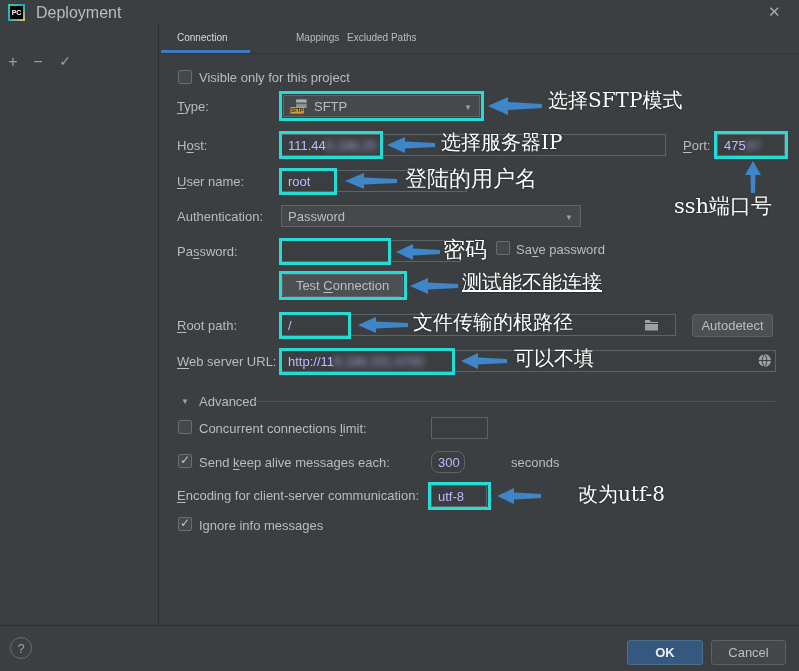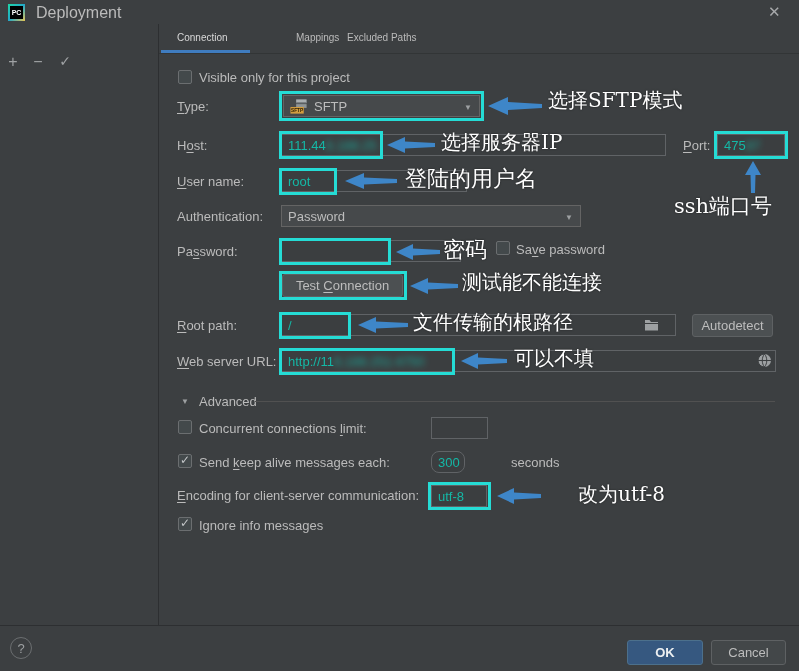--- a/index.html
+++ b/index.html
@@ -39,21 +39,21 @@
   .tabbar-border { position:absolute; left:159px; top:53px; width:640px; height:1px; background:#323536; }
   .tab { position:absolute; top:32px; font-size:10px; color:#bbbbbb; cursor:pointer; }
   .tab.active { color:#d8d8d8; }
   .tab-underline { position:absolute; left:161px; top:50px; width:89px; height:3px; background:#3f7cbf; }
 
   
   .lbl { position:absolute; font-size:13px; color:#bbbbbb; white-space:nowrap; }
   .u { text-decoration:underline; text-underline-offset:2px; }
 
   .field { position:absolute; height:22px; background:#3b3e40; border:1px solid #606366;
-    color:#14b8a6; font-size:13px; display:flex; align-items:center; padding:0 6px; white-space:nowrap; }
+    color:#c4b5fd; font-size:13px; display:flex; align-items:center; padding:0 6px; white-space:nowrap; }
   .combo { position:absolute; height:22px; background:#46494b; border:1px solid #646464;
     color:#bdbdbd; font-size:13px; display:flex; align-items:center; padding:0 6px; cursor:pointer; }
   .combo .chev { position:absolute; right:7px; top:7px; font-size:8px; color:#9da0a2; }
   .redact { filter:blur(3px); opacity:.85; }
 
   .hl { position:absolute; border:3px solid #25dcd5; z-index:4; pointer-events:none; }
 
   .btn { position:absolute; height:23px; background:#4c5052; border:1px solid #5e6163;
     border-radius:3px; color:#bdbdbd; font-size:13px; display:flex; align-items:center;
     justify-content:center; cursor:pointer; white-space:nowrap; }
@@ -178,21 +178,21 @@
   <div class="cb" style="left:496px; top:241px;"></div>
   <div class="lbl" style="left:516px; top:242px;"><span>Sa</span><span class="u">v</span><span>e password</span></div>
 
   <div class="btn" style="left:282px; top:274px; width:121px;">
       <span><span>Test </span><span class="u">C</span><span>onnection</span></span>
     </div>
   <div class="hl" style="left:279px; top:271px; width:128px; height:29px;"></div>
   <svg class="arrow" style="left:410px; top:277px;" width="48" height="18" viewBox="0 0 48 18">
       <polygon points="0,9 18,1 18,5.5 48,7 48,11 18,12.5 18,17" fill="#3e86c8"></polygon>
     </svg>
-  <div class="ann" style="left:462px; top:269px;">测试能不能连接</div>
+  <div class="ann" style="left:462px; top:269px;text-decoration:underline;">测试能不能连接</div>
 
   <div class="lbl" style="left:177px; top:318px;"><span></span><span class="u">R</span><span>oot path:</span></div>
   <div class="field" style="left:281px; top:314px; width:395px;">
     <span>/</span>
   </div>
   <svg class="mini-icon" style="left:644px; top:318px;" width="15" height="13" viewBox="0 0 15 13">
       <path d="M1 2 h4.5 l1.5 2 H14 v8.5 H1 z" fill="#9da0a2"></path>
       <path d="M1 5.5 h13" stroke="#3b3e40" stroke-width="1"></path>
     </svg>
   <div class="hl" style="left:279px; top:312px; width:72px; height:27px;"></div>

